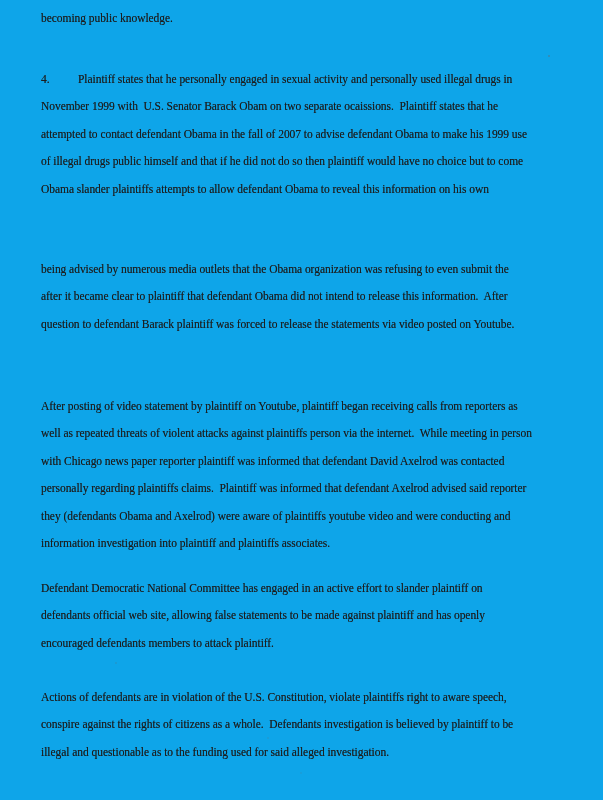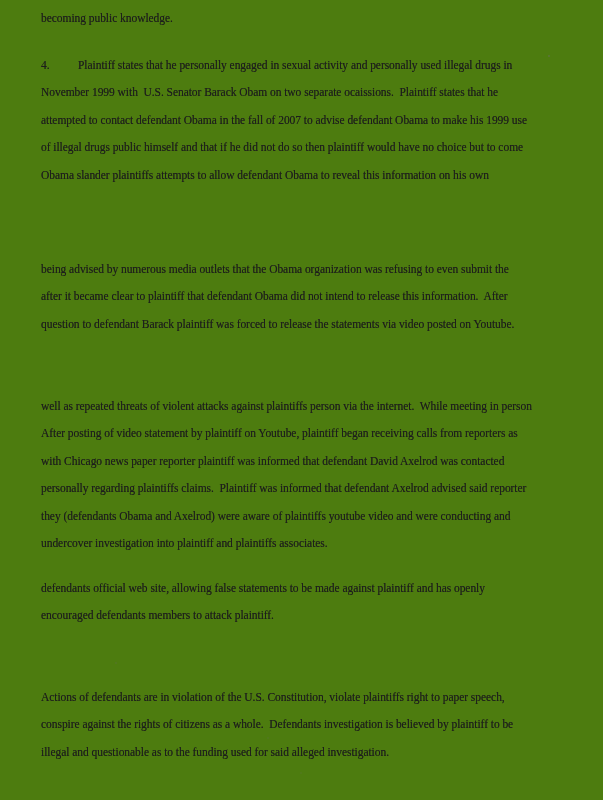--- a/index.html
+++ b/index.html
@@ -4,21 +4,21 @@
 <style>
   html, body {
     margin: 0;
     padding: 0;
     background: #ffffff;
   }
   .sheet {
     position: relative;
     width: 603px;
     height: 800px;
-    background: #4d7c0f;
+    background: #0ea5e9;
     overflow: hidden;
     font-family: "Liberation Serif", "DejaVu Serif", serif;
   }
   .para {
     position: absolute;
     left: 41px;
     width: 545px;
   }
   .line {
     height: 27.4px;
@@ -39,46 +39,47 @@
     background: #6b6b6b;
   }
 </style>
 </head>
 <body>
 
 <div class="sheet">
   <div class="para" style="top: 5px">
       <div class="line">becoming public knowledge.</div>
     </div>
-  <div class="para" style="top: 52px">
+  <div class="para" style="top: 66px">
       <div class="line"><span class="pnum">4.</span>Plaintiff states that he personally engaged in sexual activity and personally used illegal drugs in</div>
       <div class="line">November 1999 with  U.S. Senator Barack Obam on two separate ocaissions.  Plaintiff states that he</div>
       <div class="line">attempted to contact defendant Obama in the fall of 2007 to advise defendant Obama to make his 1999 use</div>
       <div class="line">of illegal drugs public himself and that if he did not do so then plaintiff would have no choice but to come</div>
       <div class="line">Obama slander plaintiffs attempts to allow defendant Obama to reveal this information on his own</div>
     </div>
   <div class="para" style="top: 256px">
       <div class="line">being advised by numerous media outlets that the Obama organization was refusing to even submit the</div>
       <div class="line">after it became clear to plaintiff that defendant Obama did not intend to release this information.  After</div>
       <div class="line">question to defendant Barack plaintiff was forced to release the statements via video posted on Youtube.</div>
     </div>
   <div class="para" style="top: 393px">
+      <div class="line">After posting of video statement by plaintiff on Youtube, plaintiff began receiving calls from reporters as</div>
       <div class="line">well as repeated threats of violent attacks against plaintiffs person via the internet.  While meeting in person</div>
-      <div class="line">After posting of video statement by plaintiff on Youtube, plaintiff began receiving calls from reporters as</div>
       <div class="line">with Chicago news paper reporter plaintiff was informed that defendant David Axelrod was contacted</div>
       <div class="line">personally regarding plaintiffs claims.  Plaintiff was informed that defendant Axelrod advised said reporter</div>
       <div class="line">they (defendants Obama and Axelrod) were aware of plaintiffs youtube video and were conducting and</div>
-      <div class="line">undercover investigation into plaintiff and plaintiffs associates.</div>
+      <div class="line">information investigation into plaintiff and plaintiffs associates.</div>
     </div>
   <div class="para" style="top: 575px">
+      <div class="line">Defendant Democratic National Committee has engaged in an active effort to slander plaintiff on</div>
       <div class="line">defendants official web site, allowing false statements to be made against plaintiff and has openly</div>
       <div class="line">encouraged defendants members to attack plaintiff.</div>
     </div>
   <div class="para" style="top: 684px">
-      <div class="line">Actions of defendants are in violation of the U.S. Constitution, violate plaintiffs right to paper speech,</div>
+      <div class="line">Actions of defendants are in violation of the U.S. Constitution, violate plaintiffs right to aware speech,</div>
       <div class="line">conspire against the rights of citizens as a whole.  Defendants investigation is believed by plaintiff to be</div>
       <div class="line">illegal and questionable as to the funding used for said alleged investigation.</div>
     </div>
 <div class="speck" style="left: 548px; top: 55px; width: 2px; height: 2px; opacity: 0.5;"></div>
     <div class="speck" style="left: 115px; top: 662px; width: 2px; height: 2px; opacity: 0.22;"></div>
     <div class="speck" style="left: 267px; top: 737px; width: 2px; height: 2px; opacity: 0.18;"></div>
     <div class="speck" style="left: 300px; top: 772px; width: 2px; height: 2px; opacity: 0.15;"></div>
   </div>
 
 </body></html>

